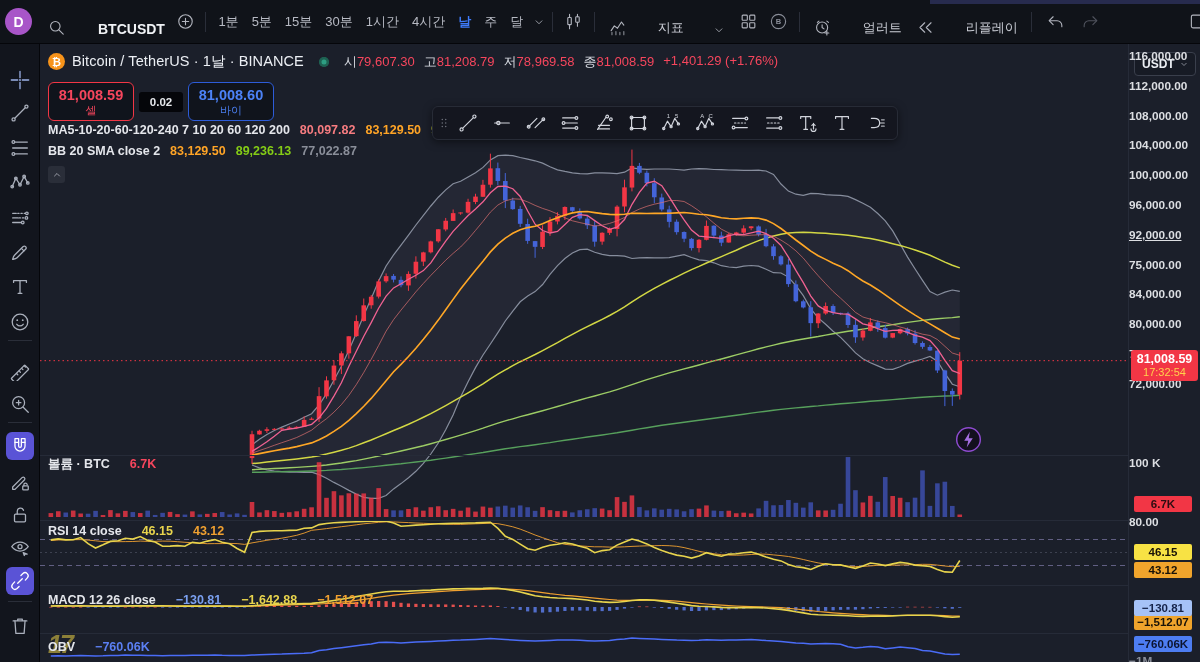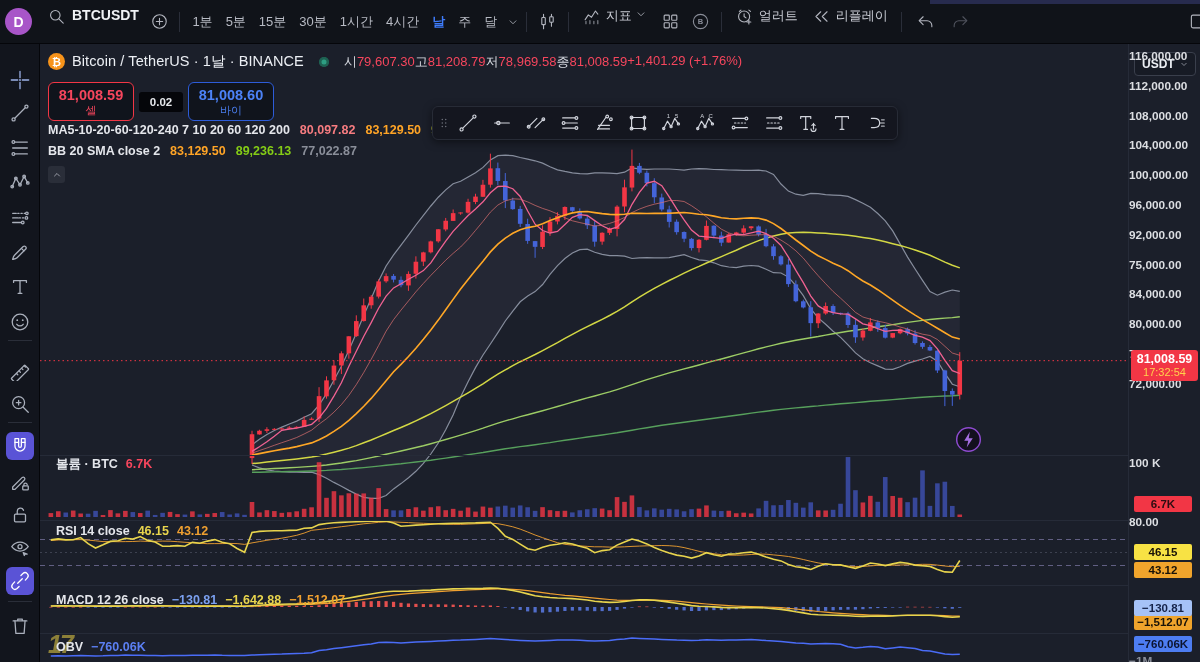--- a/index.html
+++ b/index.html
@@ -3,21 +3,21 @@
 <meta charset="utf-8">
 <style>
   * { margin:0; padding:0; box-sizing:border-box; }
   html,body { background:#000; }
   body { font-family:"Liberation Sans","DejaVu Sans",sans-serif; }
   .screen { position:relative; width:1200px; height:662px; background:#1b1f2a; overflow:hidden; color:#d1d4dc; }
 
   
   .topbar { position:absolute; left:0; top:0; width:1200px; height:44px; background:#101319; border-bottom:1px solid #05060a; display:flex; align-items:center; z-index:40; }
   .topstrip { position:absolute; left:930px; top:0; width:270px; height:4px; background:#272b4e; z-index:41; }
-  .tb-item { display:flex; align-items:flex-start; height:30px; padding:0 7px; border-radius:4px; cursor:pointer; color:#c9ccd4; font-size:13px; white-space:nowrap; }
+  .tb-item { display:flex; align-items:flex-end; height:30px; padding:0 7px; border-radius:4px; cursor:pointer; color:#c9ccd4; font-size:13px; white-space:nowrap;gap:26px; }
   .tb-sep { width:1px; height:20px; background:#2a2e39; margin:0 6px; flex:0 0 auto; }
   .avatar { width:27px; height:27px; border-radius:50%; background:#a855c8; color:#fff; font-weight:700; font-size:14px; display:flex; align-items:center; justify-content:center; margin:0 8px 0 5px; }
   .symbol { font-weight:700; font-size:14px; color:#f0f2f5; }
   .icon { display:inline-flex; align-items:center; justify-content:center; color:#b2b5be; }
   .icon svg { width:19px; height:19px; stroke:currentColor; fill:none; stroke-width:1.4; stroke-linecap:round; stroke-linejoin:round; }
   .tf { color:#b7bac3; font-size:13px; padding:0 6.5px; }
   .tf.active { color:#3e7bfa; font-weight:700; }
   .chev { margin-left:2px; }
   .chev svg { width:14px; height:14px; }
   .dim { color:#50535e; }
@@ -31,21 +31,21 @@
   .side-sep { position:absolute; left:8px; width:24px; height:1px; background:#2a2e39; }
 
   
   .chart-root { position:absolute; left:40px; top:44px; width:1088px; height:618px; }
   #chart-svg { position:absolute; left:0; top:0; }
 
   .hdr-row1 { position:absolute; left:8px; top:8px; display:flex; align-items:center; gap:7px; z-index:10; font-size:14.5px; }
   .btc-logo { width:17px; height:17px; border-radius:50%; background:#f7931a; color:#fff; font-size:11px; font-weight:700; display:flex; align-items:center; justify-content:center; }
   .title { color:#eceff4; font-weight:500; letter-spacing:.1px;text-align:center; }
   .mkt-dot { width:10px; height:10px; border-radius:50%; background:#2e9e83; box-shadow:inset 0 0 0 2.5px rgba(10,25,22,.45); margin:0 8px; }
-  .ohlc { display:flex; font-size:13px; }
+  .ohlc { display:flex; gap:9px; font-size:13px; }
   .ohlc .lb { color:#d8dbe2; }
   .ohlc .vl { color:#f6465d; }
 
   .trade-row { position:absolute; left:8px; top:38px; display:flex; align-items:center; z-index:10; }
   .trade-btn { width:86px; height:39px; border-radius:6px; background:rgba(5,6,10,.45); display:flex; flex-direction:column; align-items:center; justify-content:center; line-height:1.15; cursor:pointer; }
   .sell-btn { border:1px solid #f23645; color:#f6465d; }
   .buy-btn { border:1px solid #2d5cd9; color:#4c82f7; }
   .trade-btn .price { font-size:14.5px; font-weight:700; }
   .trade-btn .lbl { font-size:11px; opacity:.95; }
   .spread { width:44px; height:20px; margin:0 5px; background:#05060a; border-radius:3px; color:#e6e8ec; font-size:11.5px; font-weight:700; display:flex; align-items:center; justify-content:center; }
@@ -56,21 +56,21 @@
   .collapse-btn svg { width:12px; height:12px; stroke:currentColor; fill:none; stroke-width:1.6; }
 
   
   .float-bar { position:absolute; left:392px; top:62px; height:34px; background:#14161f; border:1px solid #272b36; border-radius:6px; box-shadow:0 2px 8px rgba(0,0,0,.5); display:flex; align-items:center; padding:0 4px; z-index:20; }
   .fb-handle { width:14px; height:28px; display:flex; align-items:center; justify-content:center; color:#787b86; cursor:grab; }
   .fb-handle svg { width:14px; height:18px; }
   .fb-icon { width:34px; height:28px; border-radius:4px; display:flex; align-items:center; justify-content:center; color:#d1d4dc; cursor:pointer; }
   .fb-icon svg { width:22px; height:22px; stroke:currentColor; fill:none; stroke-width:1.3; stroke-linecap:round; stroke-linejoin:round; }
 
   
-  .pane-label { position:absolute; left:16px; display:flex; gap:8px; align-items:baseline; font-size:12.5px; font-weight:700; color:#e4e6eb; z-index:8; white-space:nowrap; }
+  .pane-label { position:absolute; left:8px; display:flex; gap:20px; align-items:baseline; font-size:12.5px; font-weight:700; color:#e4e6eb; z-index:8; white-space:nowrap; }
   .watermark { position:absolute; left:8px; top:586px; font-size:25px; font-weight:700; font-style:italic; color:#fde047; opacity:.5; z-index:7; letter-spacing:-2px; }
   .lightning { position:absolute; left:915px; top:382px; width:27px; height:27px; z-index:9; cursor:pointer; }
   .lightning svg { width:27px; height:27px; stroke-width:1.3; }
 
   
   .pane-sep { position:absolute; left:40px; width:1160px; height:1px; background:#262b38; z-index:6; }
 
   
   .axis { position:absolute; left:1128px; top:44px; width:72px; height:618px; background:#1b1f2a; border-left:1px solid #262b38; z-index:25; overflow:hidden; }
   .tick { position:absolute; left:0; font-size:11.8px; font-weight:600; color:#dcdee2; }
@@ -971,21 +971,21 @@
           <path d="M7 10l5 5 5-5"></path>
         </svg>
     </div>
     <div id="tick-container">
         <div class="tick" style="top: 5px;">116,000.00</div>
         <div class="tick" style="top: 34.8px;">112,000.00</div>
         <div class="tick" style="top: 64.6px;">108,000.00</div>
         <div class="tick" style="top: 94.4px;">104,000.00</div>
         <div class="tick" style="top: 124.2px;">100,000.00</div>
         <div class="tick" style="top: 154px;">96,000.00</div>
-        <div class="tick" style="top: 183.8px;">92,000.00</div>
+        <div class="tick" style="top: 183.8px; text-decoration: underline;">92,000.00</div>
         <div class="tick" style="top: 213.6px;">75,000.00</div>
         <div class="tick" style="top: 243.4px;">84,000.00</div>
         <div class="tick" style="top: 273.2px;">80,000.00</div>
         <div class="tick" style="top: 303px;">76,000.00</div>
         <div class="tick" style="top: 332.8px;">72,000.00</div>
       </div>
     <div class="last-badge">
       <div class="p">81,008.59</div>
       <div class="t">17:32:54</div>
     </div>

